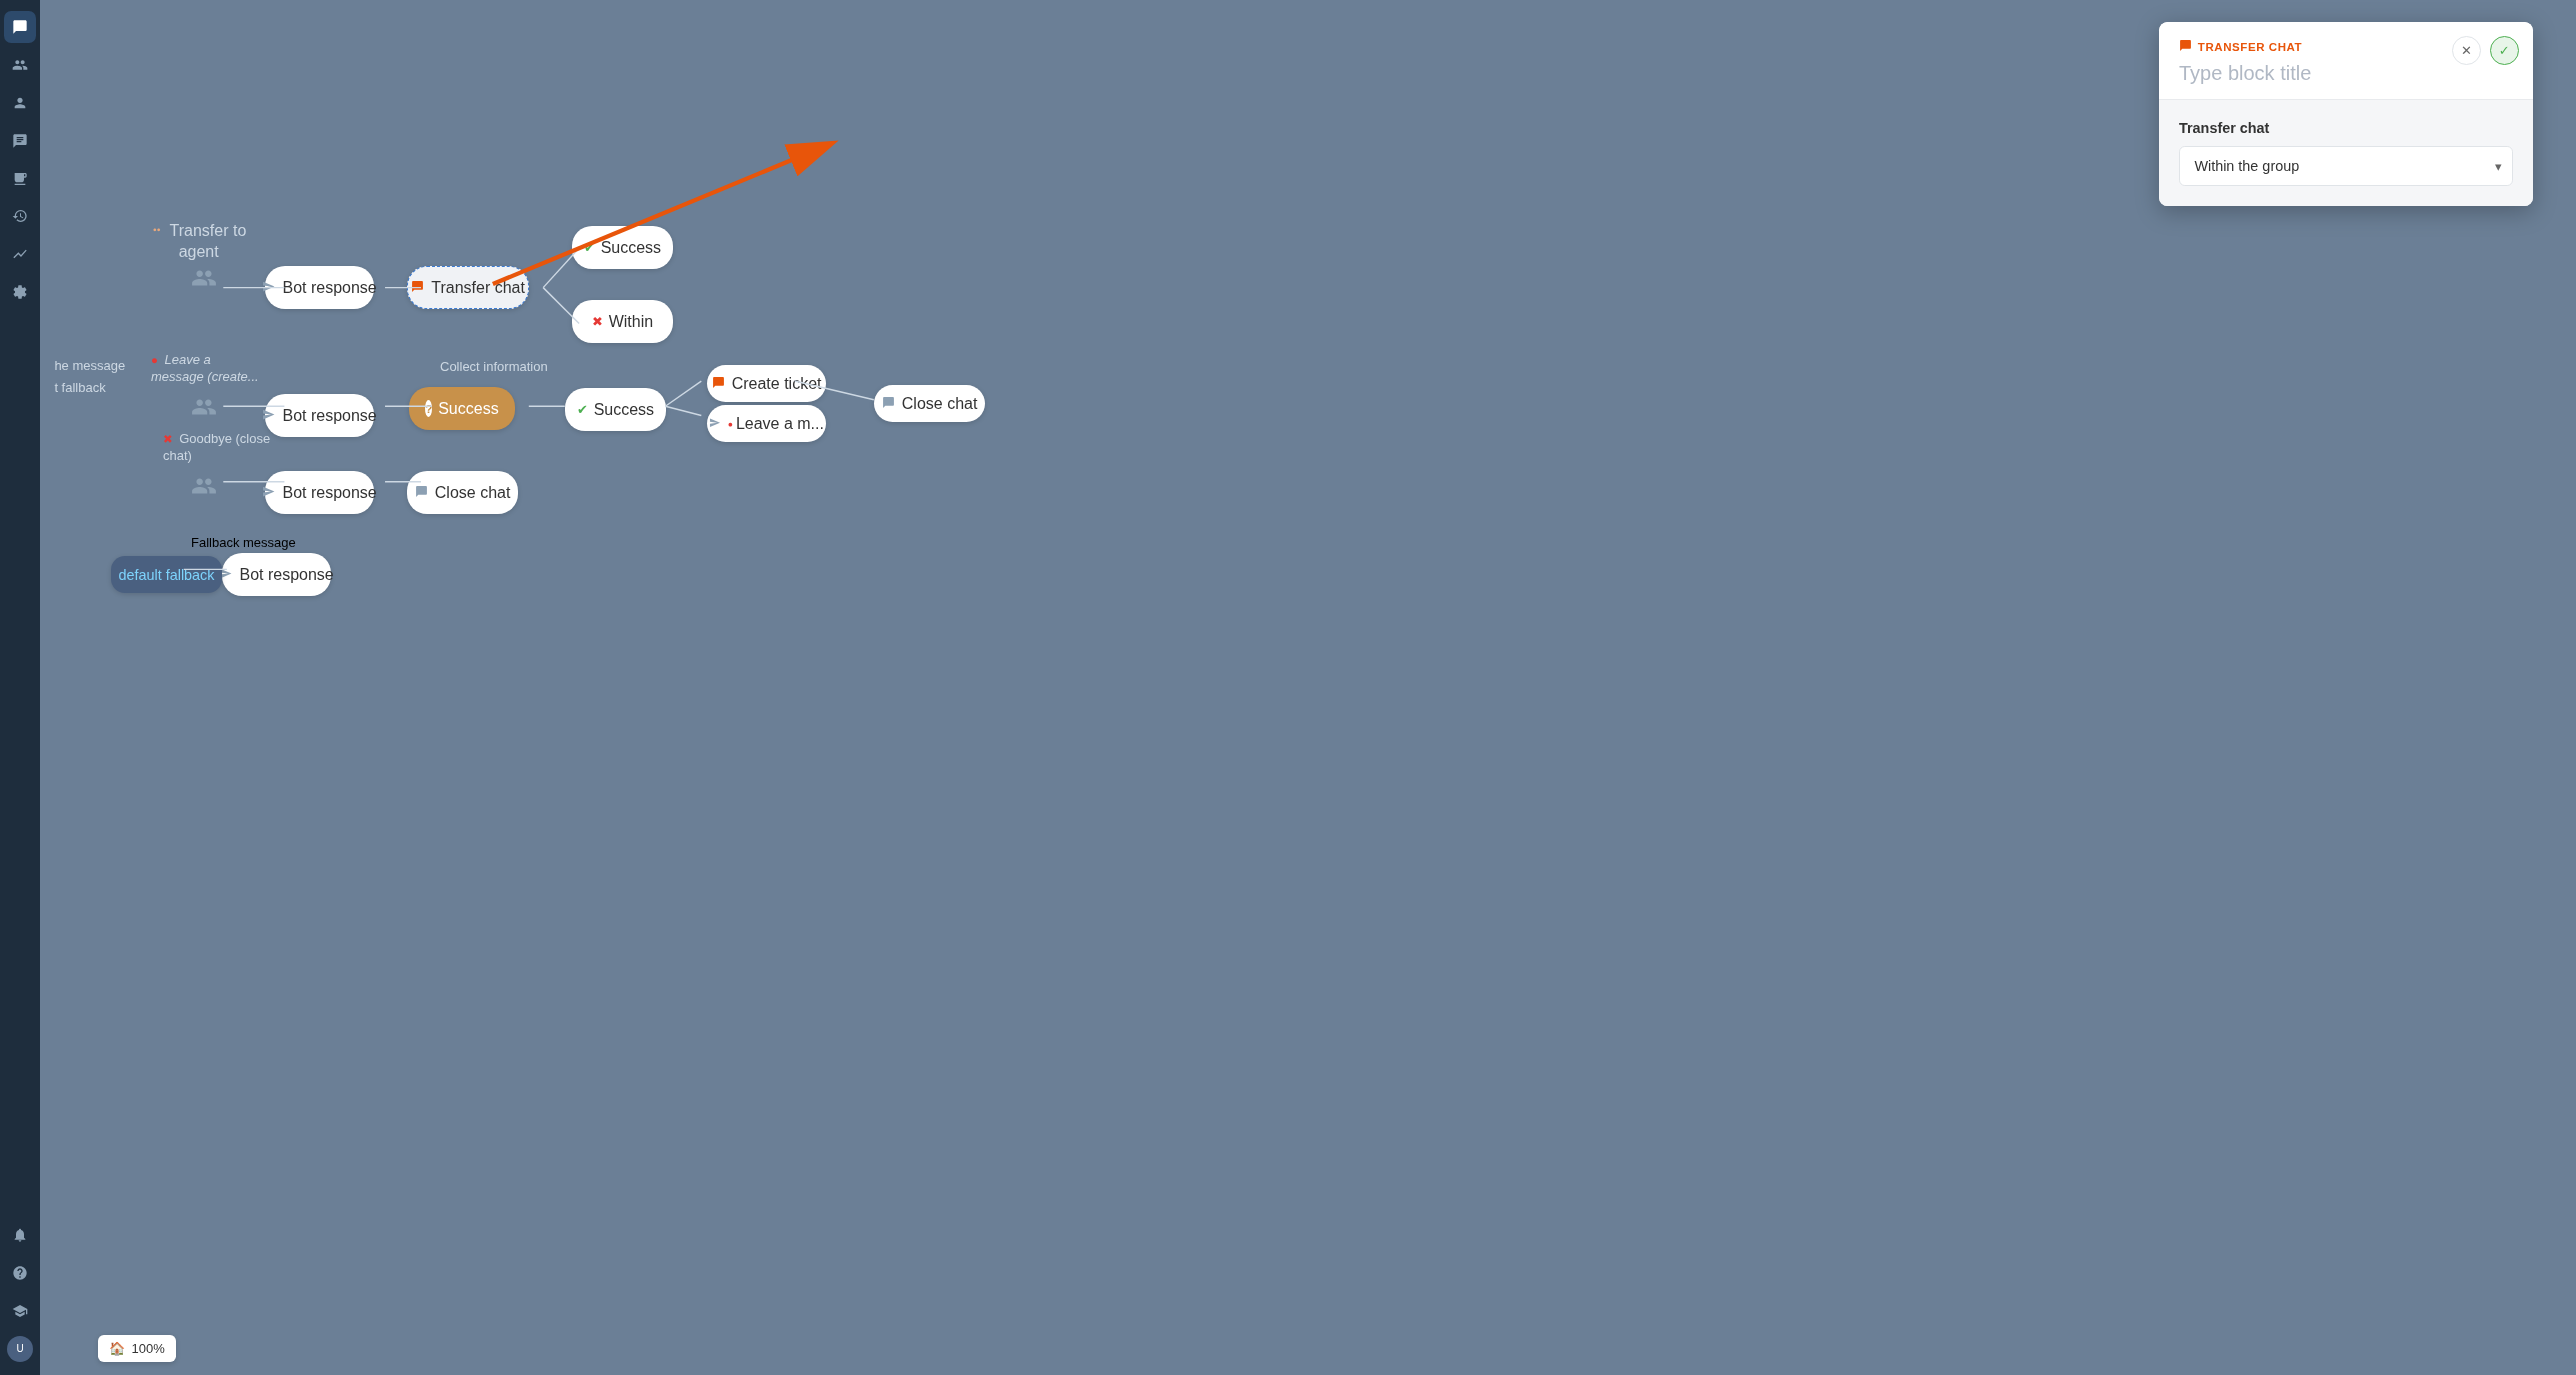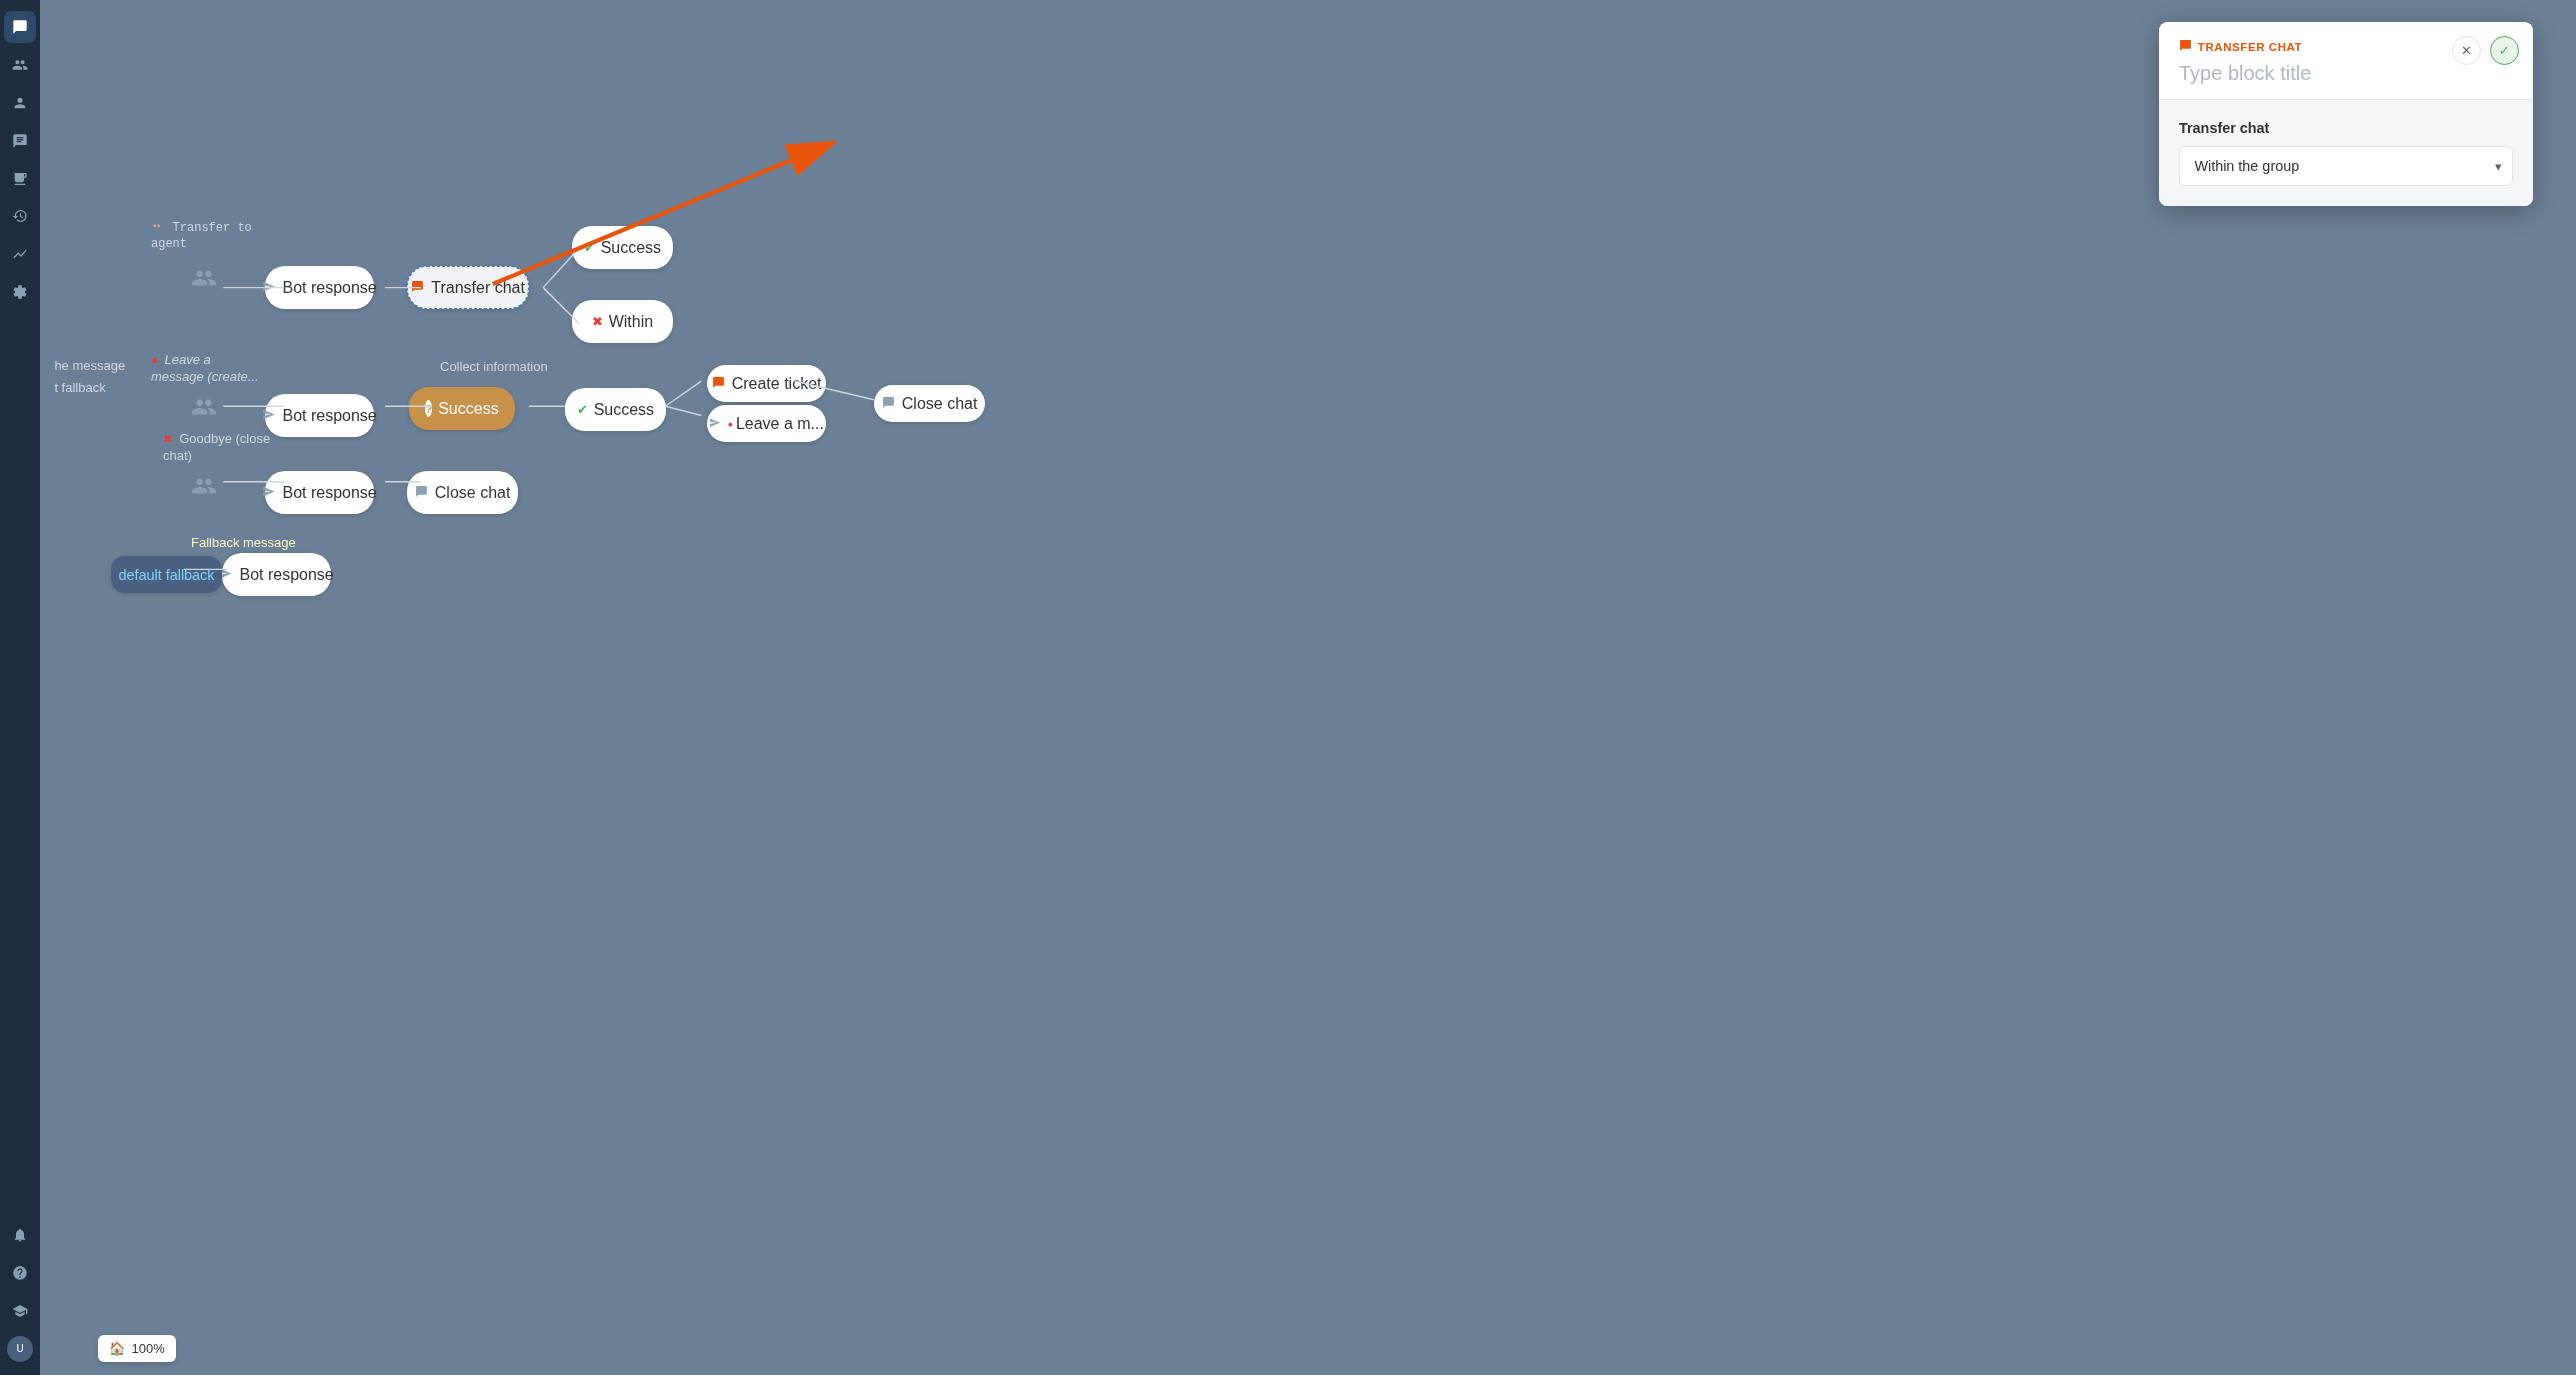--- a/index.html
+++ b/index.html
@@ -202,21 +202,21 @@
         <polygon points="0 0, 12 4, 0 8" fill="#e8550a"></polygon>
       </marker>
     </defs>
     <line x1="630" y1="395" x2="1100" y2="200" stroke="#e8550a" stroke-width="6" marker-end="url(#arrowhead)"></line>
   </svg>
 
   <div style="position:absolute;left:14.4px;top:358px;font-size:13px;color:#cdd8e3;">he message</div>
 
   <div style="position:absolute;left:14.4px;top:380px;font-size:13px;color:#cdd8e3;">t fallback</div>
 
-  <div style="position:absolute;left:111px;top:221px;font-size:12px;color:#cdd8e3;text-align:left;line-height:1.3;font-family:Liberation Mono, monospace;">
+  <div style="position:absolute;left:111px;top:221px;font-size:16px;color:#cdd8e3;text-align:center;line-height:1.3;">
     <svg style="display:inline;vertical-align:middle;margin-right:2.9px;" width="11.5" height="11.5" viewBox="0 0 24 24" fill="#e8a87c">
         <path d="M16 11c1.66 0 2.99-1.34 2.99-3S17.66 5 16 5c-1.66 0-3 1.34-3 3s1.34 3 3 3z"></path>
         <path d="M8 11c1.66 0 2.99-1.34 2.99-3S9.66 5 8 5C6.34 5 5 6.34 5 8s1.34 3 3 3z"></path>
       </svg>
     Transfer to<br>agent
   </div>
 
   <div style="position:absolute;left:151px;top:265px;">
     <svg width="26" height="26" viewBox="0 0 24 24" fill="#8ca0b3">
         <path d="M16 11c1.66 0 2.99-1.34 2.99-3S17.66 5 16 5c-1.66 0-3 1.34-3 3s1.34 3 3 3zm-8 0c1.66 0 2.99-1.34 2.99-3S9.66 5 8 5C6.34 5 5 6.34 5 8s1.34 3 3 3zm0 2c-2.33 0-7 1.17-7 3.5V19h14v-2.5c0-2.33-4.67-3.5-7-3.5zm8 0c-.29 0-.62.02-.97.05 1.16.84 1.97 1.97 1.97 3.45V19h6v-2.5c0-2.33-4.67-3.5-7-3.5z"></path>
@@ -333,21 +333,21 @@
 
   <div class="node" style="left:367px;top:471px;width:111px;">
     <span class="node-icon">
       <svg width="13" height="13" viewBox="0 0 24 24" fill="#8ca0b3">
           <path d="M20 2H4c-1.1 0-2 .9-2 2v18l4-4h14c1.1 0 2-.9 2-2V4c0-1.1-.9-2-2-2z"></path>
         </svg>
     </span>
     <span>Close chat</span>
   </div>
 
-  <div style="position:absolute;left:151px;top:535px;font-size:13px;color:#fef9c3;">Fallback message</div>
+  <div style="position:absolute;left:151px;top:535px;font-size:13px;color:#000000;">Fallback message</div>
 
   <div class="node" style="left:182px;top:553px;width:109px;">
     <span class="node-icon">
       <svg width="13" height="13" viewBox="0 0 24 24" fill="#8ca0b3">
           <path d="M2.01 21L23 12 2.01 3 2 10l15 2-15 2z"></path>
         </svg>
     </span>
     <span>Bot response</span>
   </div>
 

